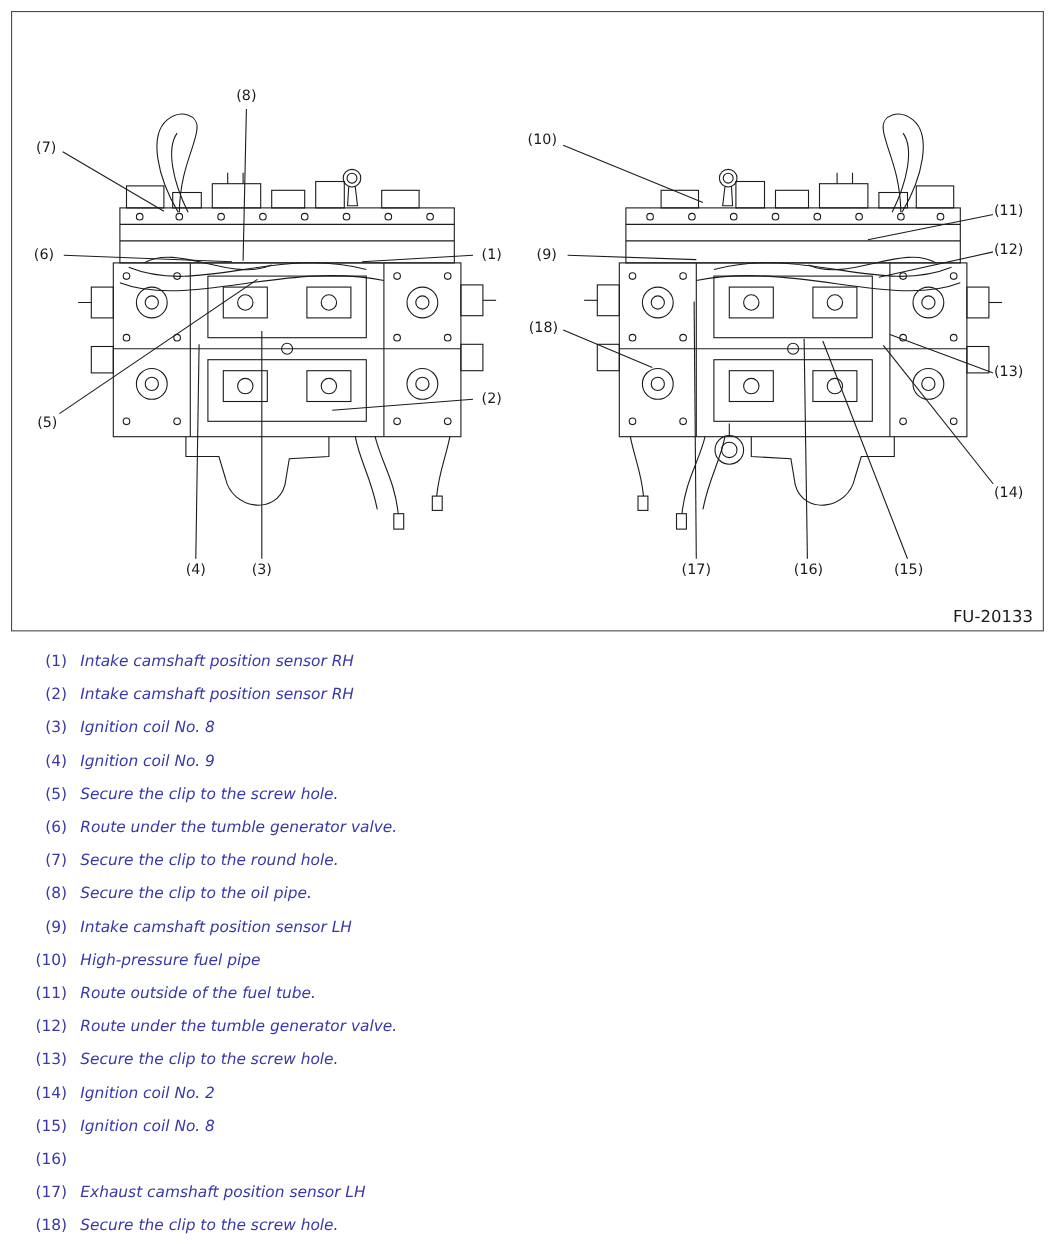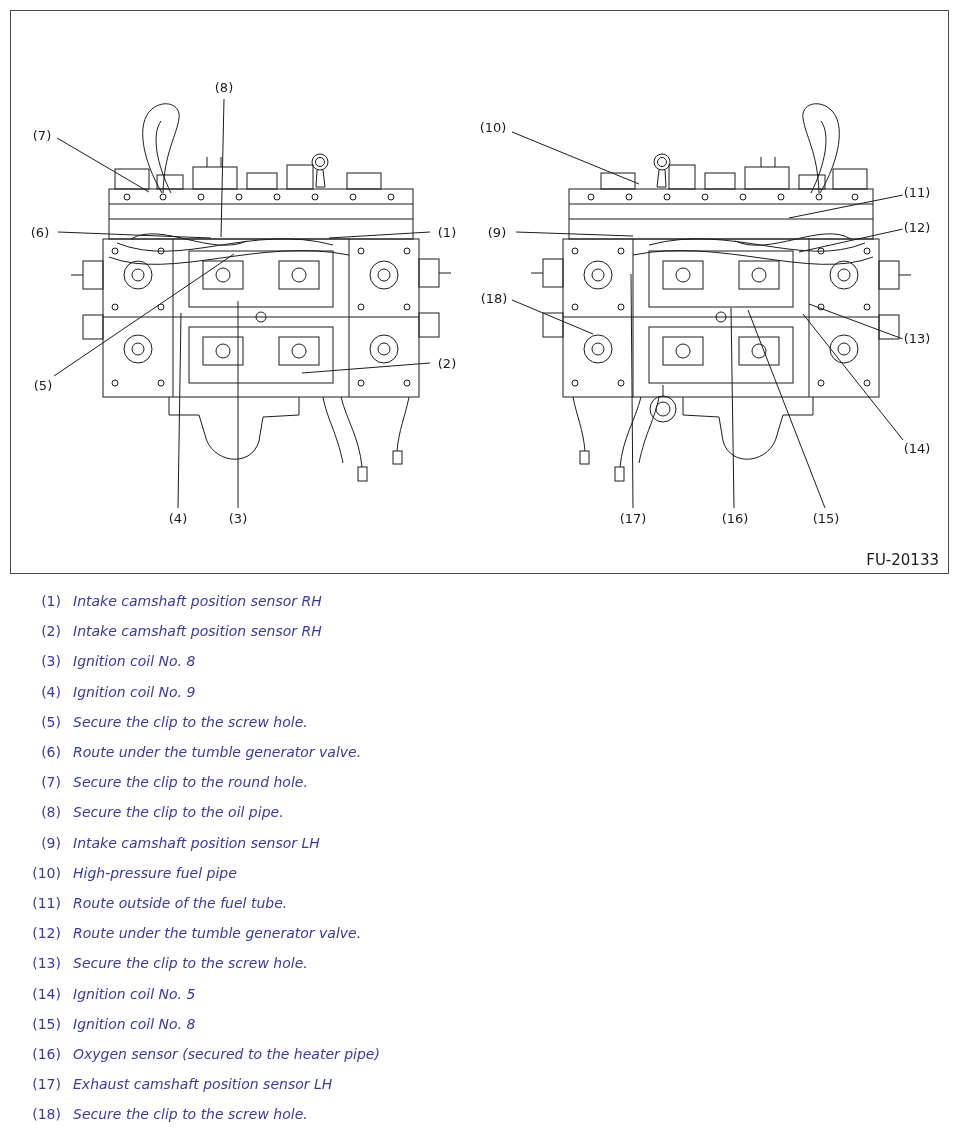--- a/index.html
+++ b/index.html
@@ -225,29 +225,28 @@
   <div class="legend-row">
       <span class="legend-num">(12)</span>
       <span class="legend-text">Route under the tumble generator valve.</span>
     </div>
   <div class="legend-row">
       <span class="legend-num">(13)</span>
       <span class="legend-text">Secure the clip to the screw hole.</span>
     </div>
   <div class="legend-row">
       <span class="legend-num">(14)</span>
-      <span class="legend-text">Ignition coil No. 5</span>
+      <span class="legend-text">Ignition coil No. 2</span>
     </div>
   <div class="legend-row">
       <span class="legend-num">(15)</span>
       <span class="legend-text">Ignition coil No. 8</span>
     </div>
   <div class="legend-row">
       <span class="legend-num">(16)</span>
-      <span class="legend-text">Oxygen sensor (secured to the heater pipe)</span>
     </div>
   <div class="legend-row">
       <span class="legend-num">(17)</span>
       <span class="legend-text">Exhaust camshaft position sensor LH</span>
     </div>
   <div class="legend-row">
       <span class="legend-num">(18)</span>
       <span class="legend-text">Secure the clip to the screw hole.</span>
     </div>
 </div>

